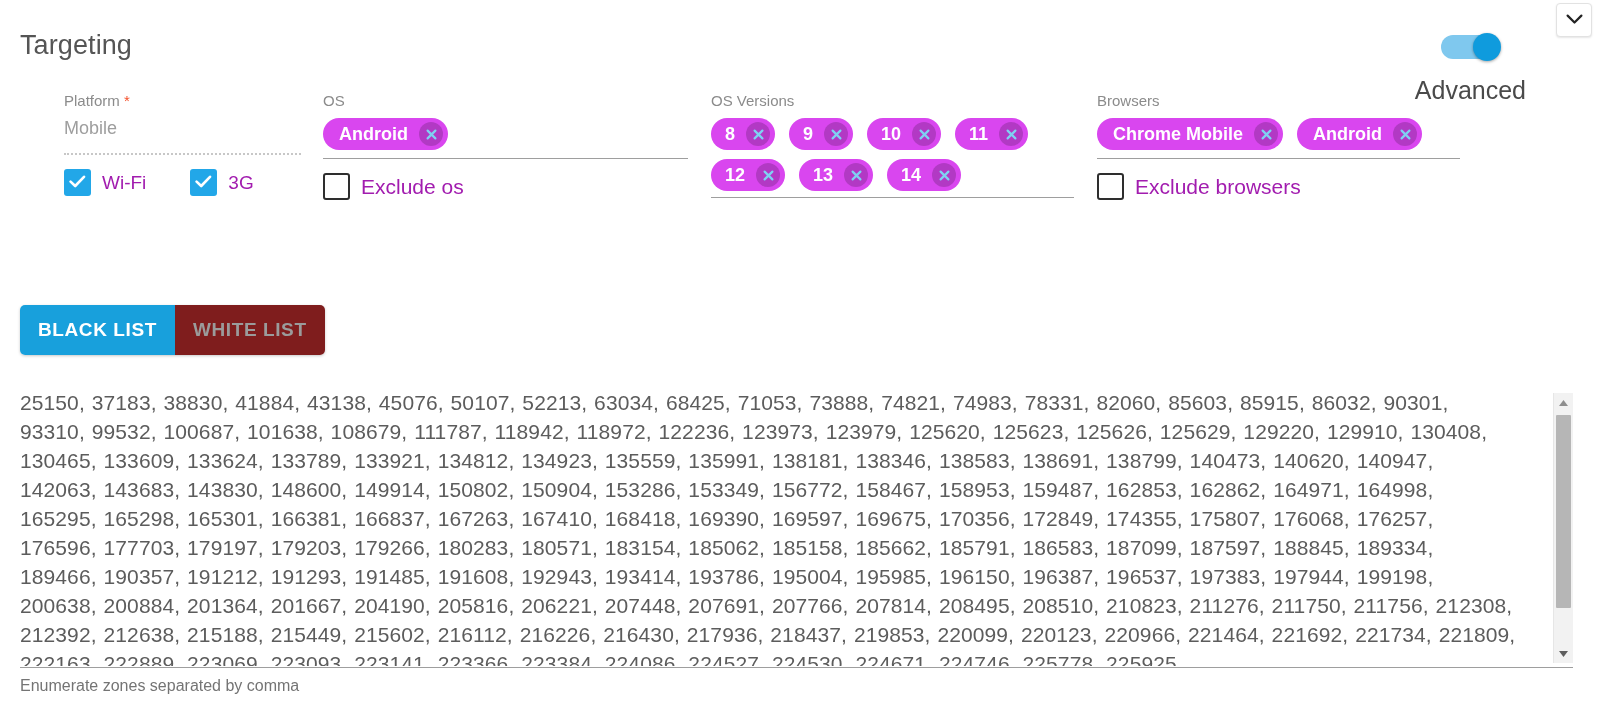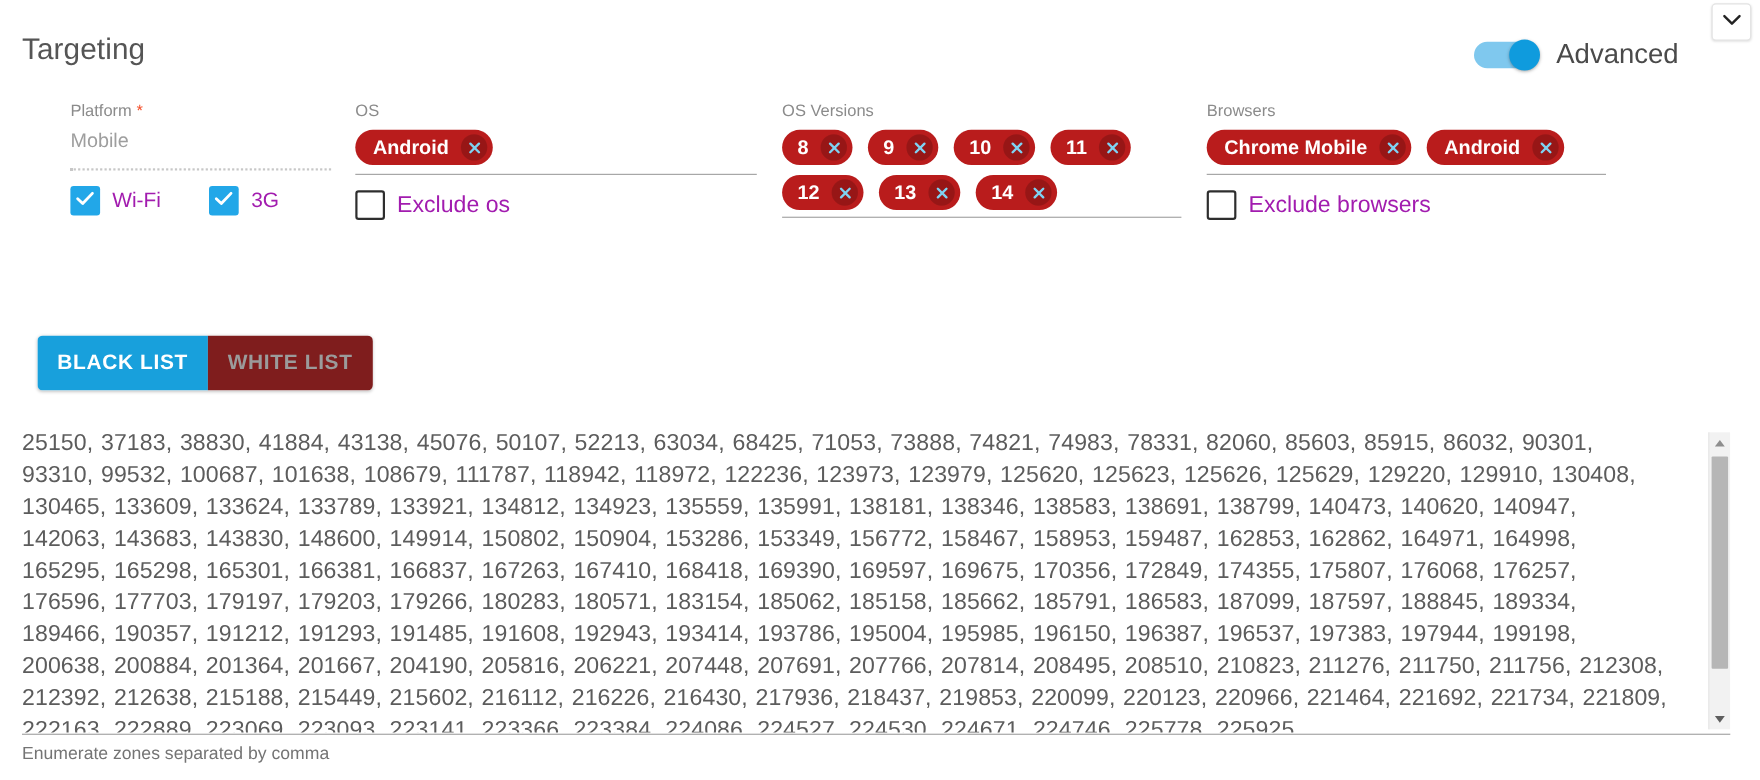--- a/index.html
+++ b/index.html
@@ -30,20 +30,21 @@
     color: #555555;
     letter-spacing: 0.1px;
   }
   .advanced-wrap {
     position: absolute;
     right: 74px;
     top: 35px;
     display: flex;
     align-items: center;
     gap: 17px;
+    flex-direction: column;
   }
   .toggle {
     width: 58px;
     height: 24px;
     border-radius: 12px;
     background: #7fc8ee;
     position: relative;
     cursor: pointer;
   }
   .toggle .knob {
@@ -121,21 +122,21 @@
     gap: 9px 14px;
     padding-bottom: 6px;
     min-height: 34px;
     align-content: flex-start;
   }
   .chip {
     display: inline-flex;
     align-items: center;
     height: 32px;
     border-radius: 16px;
-    background: #b91c1c;
+    background: #d946ef;
     color: #ffffff;
     font-size: 18px;
     font-weight: bold;
     padding: 0 5px 0 16px;
     cursor: pointer;
     white-space: nowrap;
   }
   .chip.narrow { padding-left: 14px; }
   .chip-x {
     width: 24px;
@@ -171,21 +172,21 @@
   .cb.unchecked { background: #ffffff; border: 2px solid #2e2e2e; box-sizing: border-box; }
   .cb-label {
     font-size: 19px;
     color: #a21caf;
   }
   .cb-label.big { font-size: 21px; }
 
   
   .listtabs {
     position: absolute;
-    left: 34px;
+    left: 20px;
     top: 305px;
     display: flex;
     border-radius: 5px;
     overflow: hidden;
     box-shadow: 0 1px 3px rgba(0,0,0,0.22);
   }
   .listtab {
     height: 50px;
     display: flex;
     align-items: center;

